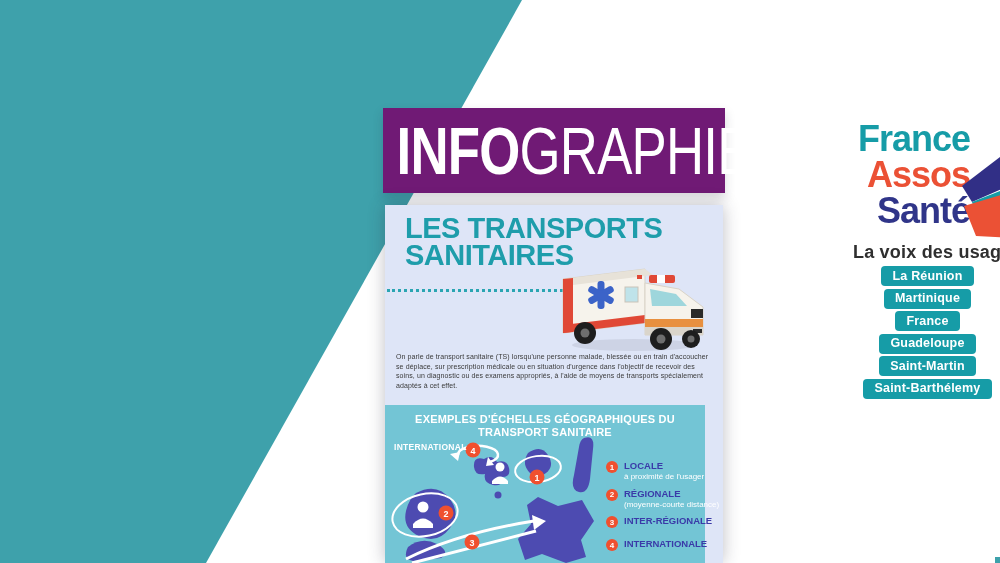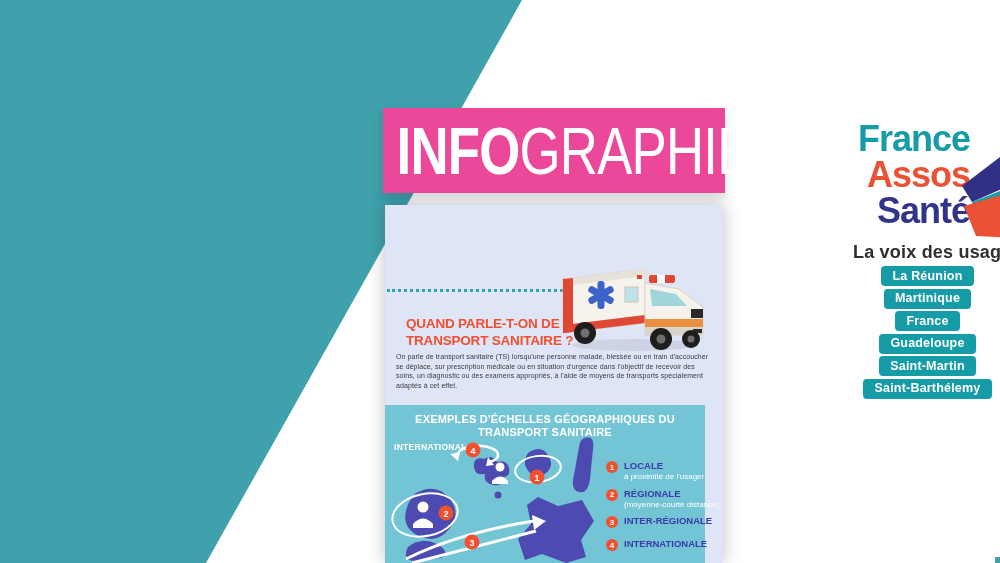--- a/index.html
+++ b/index.html
@@ -10,21 +10,21 @@
   }
   
   .teal-diagonal{
     position:absolute; inset:0;
     background:#3EA1AB;
     clip-path:polygon(0 0, 52.2% 0, 20.6% 100%, 0 100%);
   }
   
   .banner{
     position:absolute; left:383px; top:108px; width:342px; height:85px;
-    background:#ec4899; color:#fff;
+    background:#701a75; color:#fff;
     display:flex; align-items:center;
     box-shadow:0 5px 10px rgba(40,40,60,.18);
   }
   .banner-text{
     font-size:66px; line-height:1; white-space:nowrap;
     transform:scaleX(.80); transform-origin:left center;
     padding-left:17px; letter-spacing:-1px;
   }
   .banner-text .b{ font-weight:800; }
   .banner-text .l{ font-weight:400; }
@@ -105,20 +105,24 @@
 </head>
 <body>
 
 <div class="teal-diagonal"></div>
 
 <div class="banner">
   <div class="banner-text"><span class="b">INFO</span><span class="l">GRAPHIE</span></div>
 </div>
 
 <div class="poster">
+  <div class="poster-title">
+    <div>LES TRANSPORTS</div>
+    <div>SANITAIRES</div>
+  </div>
 
   <div class="dotted-line"></div>
 
   <svg class="ambulance" viewBox="0 0 170 100">
     <ellipse cx="85" cy="92" rx="62" ry="6" fill="rgba(60,60,80,0.10)"></ellipse>
 
     <polygon points="14,26 96,16 96,70 14,80" fill="#F6F3EC" stroke="#D9D3C7" stroke-width="1"></polygon>
     <polygon points="14,26 96,16 104,22 24,32" fill="#E7E2D8"></polygon>
     <polygon points="14,26 24,25 24,79 14,80" fill="#E04836"></polygon>
     <polygon points="14,72 96,62 96,70 14,80" fill="#E04836"></polygon>
@@ -142,21 +146,20 @@
     <rect x="144" y="76" width="9" height="4" fill="#2A2A2A"></rect>
 
     <circle cx="36" cy="80" r="11" fill="#1E1E1E"></circle>
       <circle cx="36" cy="80" r="4.5" fill="#6E6E6E"></circle>
     <circle cx="112" cy="86" r="11" fill="#1E1E1E"></circle>
       <circle cx="112" cy="86" r="4.5" fill="#6E6E6E"></circle>
     <circle cx="142" cy="86" r="9" fill="#1E1E1E"></circle>
       <circle cx="142" cy="86" r="3.5" fill="#6E6E6E"></circle>
   </svg>
 
-  <div class="question">QUAND PARLE-T-ON DE TRANSPORT SANITAIRE ?</div>
   <div class="intro">On parle de transport sanitaire (TS) lorsqu'une personne malade, blessée ou en train d'accoucher se déplace, sur prescription médicale ou en situation d'urgence dans l'objectif de recevoir des soins, un diagnostic ou des examens appropriés, à l'aide de moyens de transports spécialement adaptés à cet effet.</div>
 
   <div class="geo-section">
     <div class="geo-heading">EXEMPLES D'ÉCHELLES GÉOGRAPHIQUES DU TRANSPORT SANITAIRE</div>
 
     <svg class="map" viewBox="0 0 216 128">
 
       <path d="M96,24 q-11,-3 -10,8 q1,9 11,7 q-2,9 8,11 q10,2 9,-8 q9,0 7,-9 q-2,-9 -12,-6 q-5,-8 -13,-3 z" fill="#4D4BB1"></path>
       <circle cx="110" cy="60" r="3.5" fill="#4D4BB1"></circle>
 

